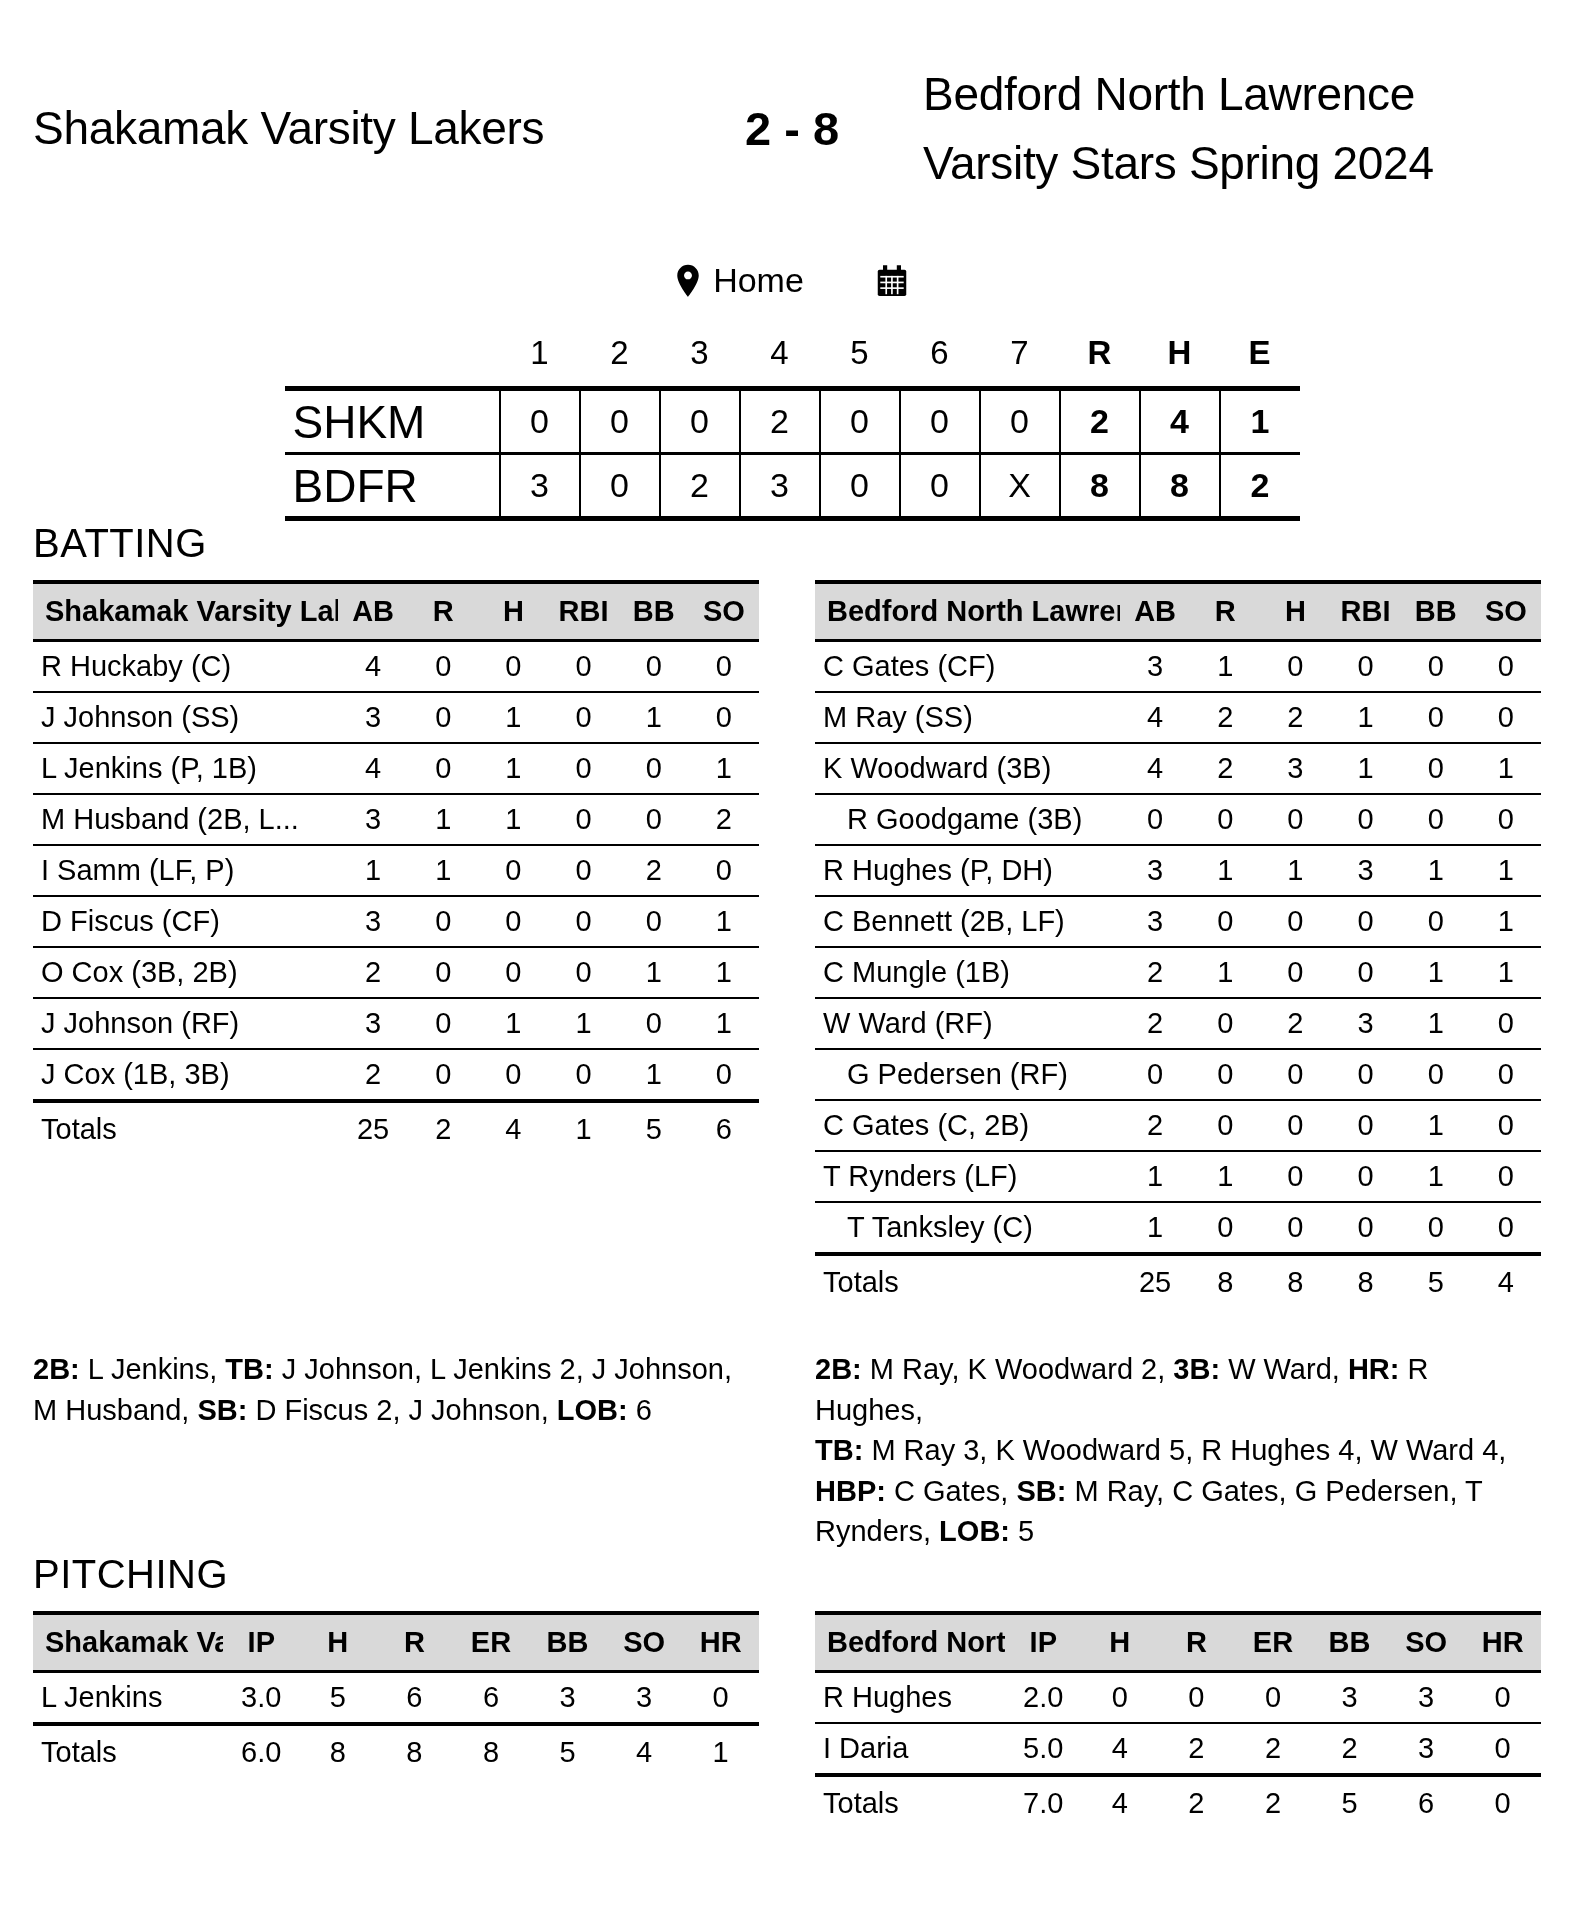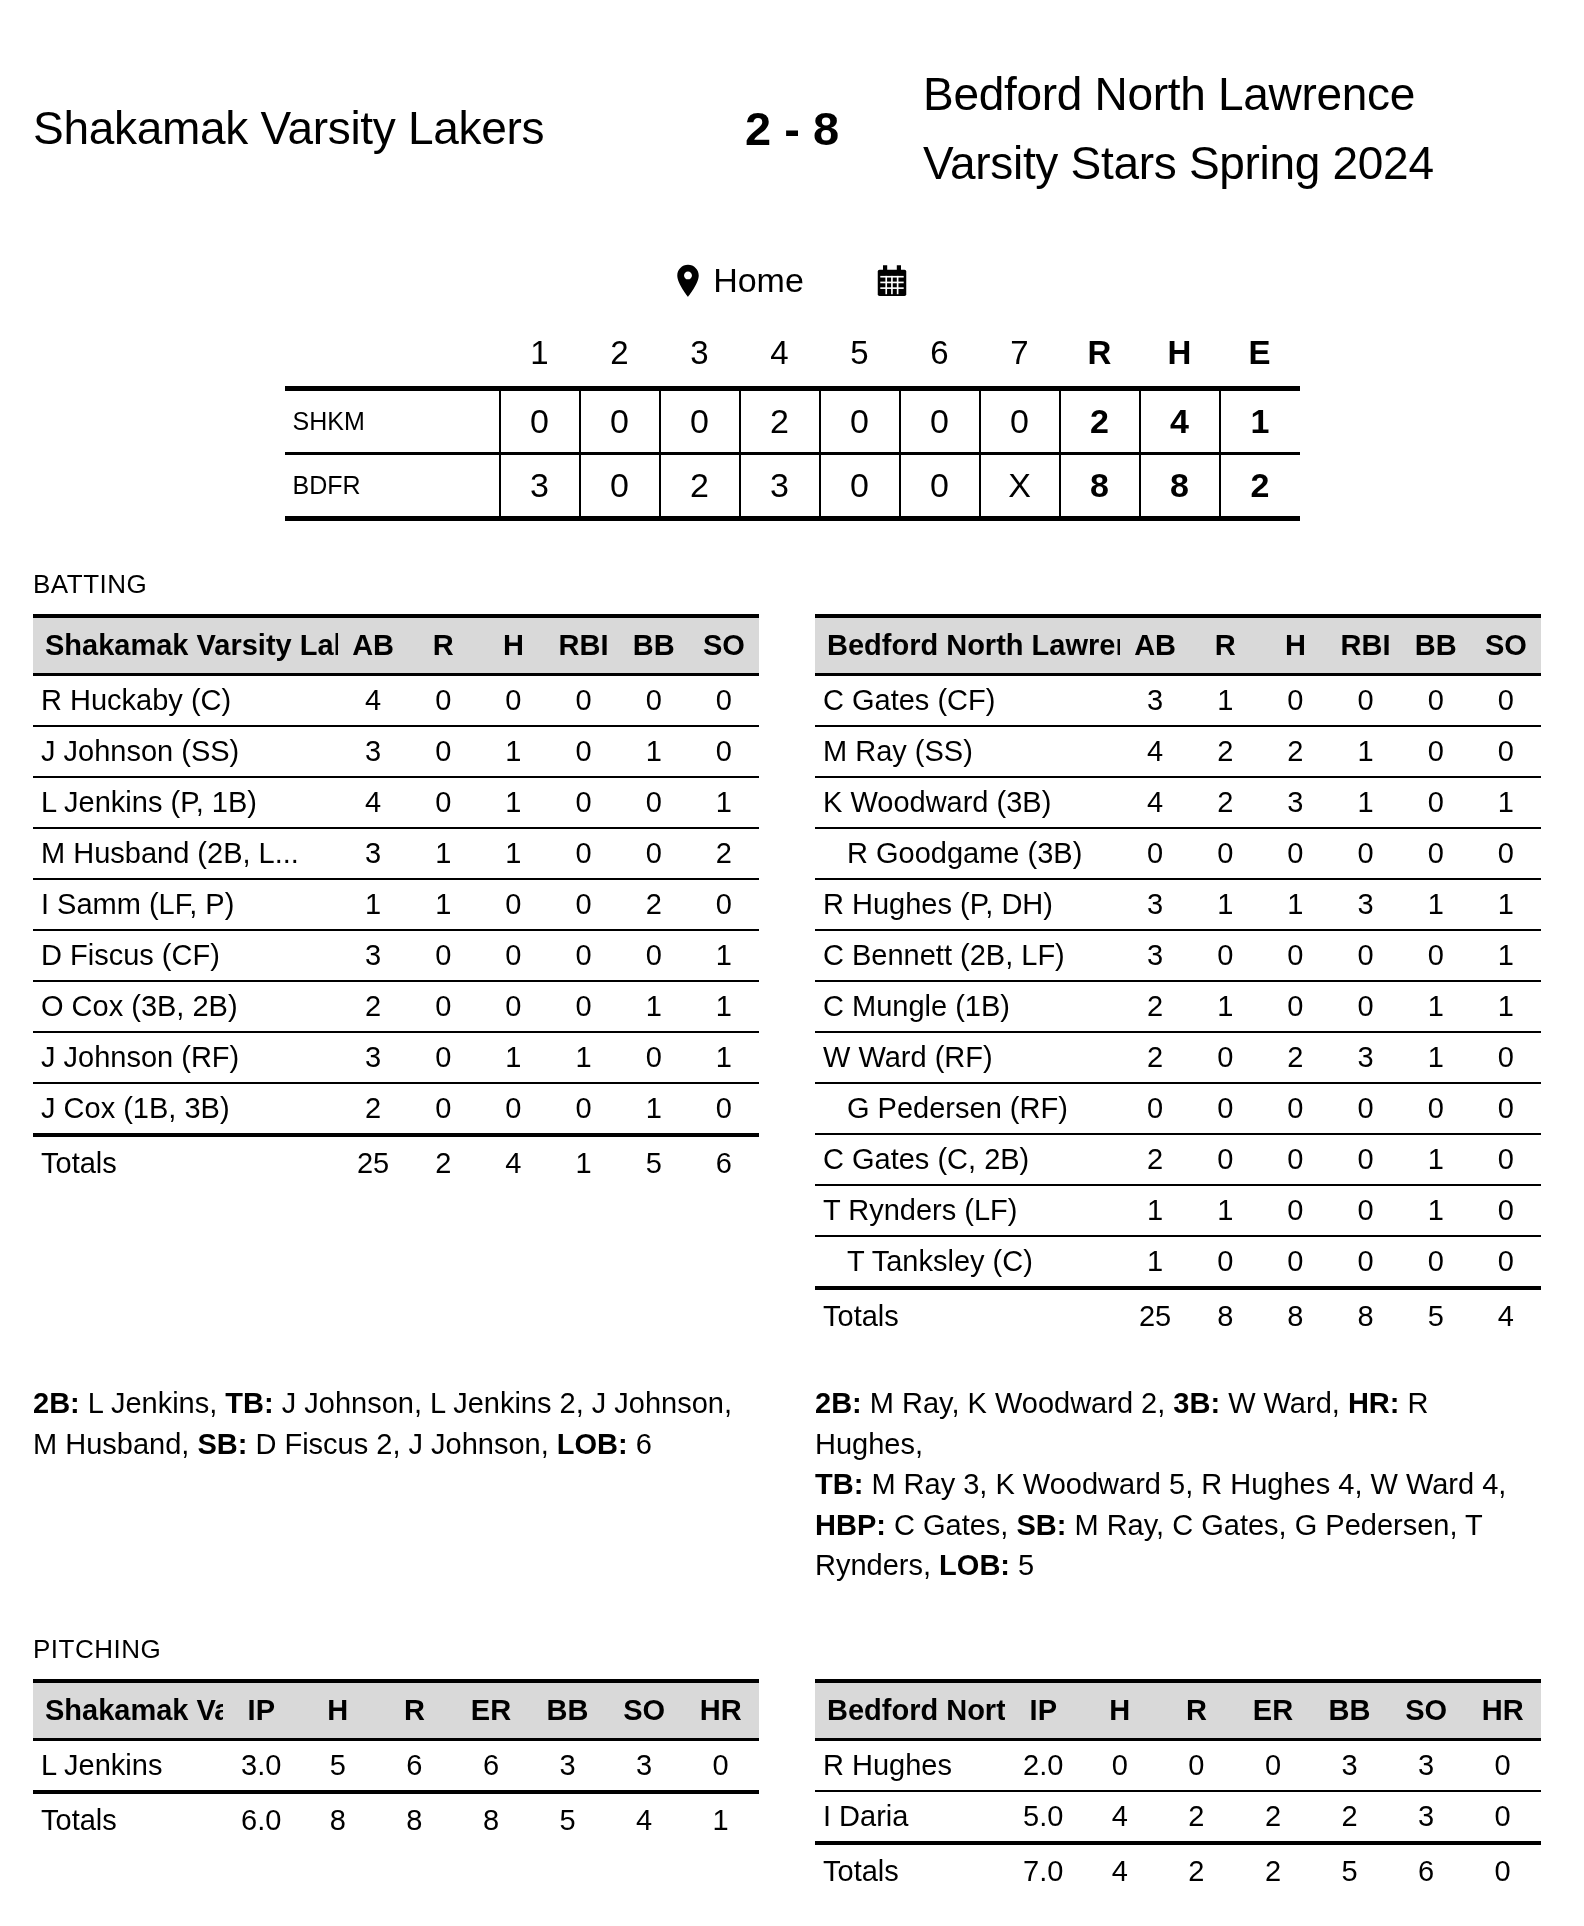--- a/index.html
+++ b/index.html
@@ -37,25 +37,25 @@
     margin: 34px auto 0 auto;
     border-collapse: collapse; table-layout: fixed; width: 1015px;
   }
   .ls th { font-size: 33px; font-weight: 400; text-align: center; padding: 0 0 14px 0; }
   .ls th.bold { font-weight: 700; }
   .ls thead tr { border-bottom: 5px solid #000; }
   .ls tbody tr:first-child { border-bottom: 3px solid #000; }
   .ls tbody tr:last-child { border-bottom: 5px solid #000; }
   .ls td { font-size: 34px; text-align: center; height: 65px; }
   .ls td:not(:first-child) { border-left: 2.5px solid #000; }
-  .ls td.team { text-align: left; padding-left: 8px; font-size: 25px; }
+  .ls td.team { text-align: left; padding-left: 8px; font-size: 46px; }
   .ls td.bold { font-weight: 700; }
 
   
-  .section-title { margin-top: 48px; font-size: 26px; letter-spacing: 0.5px; }
+  .section-title { font-size: 40px; letter-spacing: 0.5px; }
   .grid2 {
     margin-top: 14px;
     display: grid; grid-template-columns: 726px 726px;
     column-gap: 56px; row-gap: 40px; align-items: start;
   }
 
   
   table.box { border-collapse: collapse; table-layout: fixed; width: 726px; }
   .box thead tr { background: #d9d9d9; border-top: 4px solid #000; border-bottom: 3px solid #000; }
   .box th { font-size: 29px; font-weight: 700; text-align: center; padding: 11px 0; }

